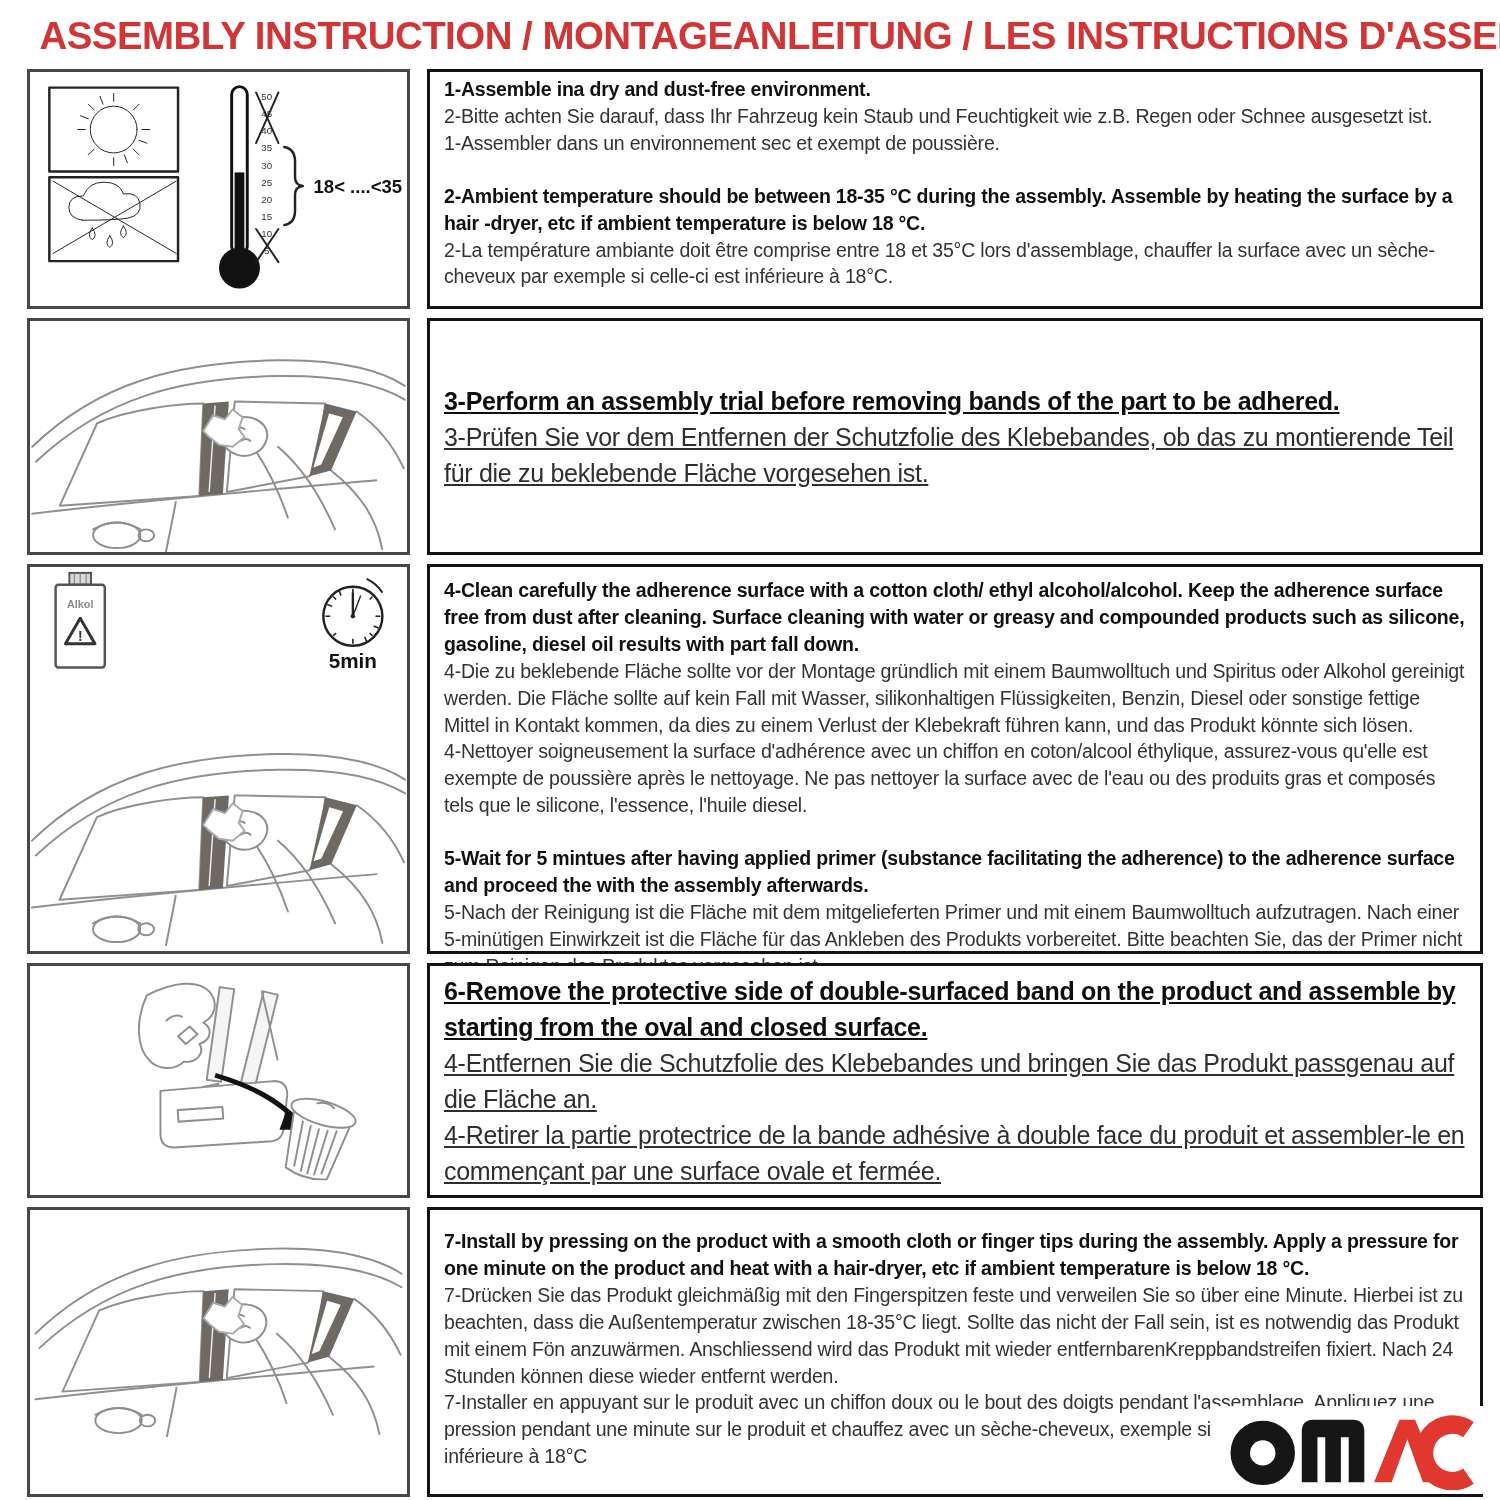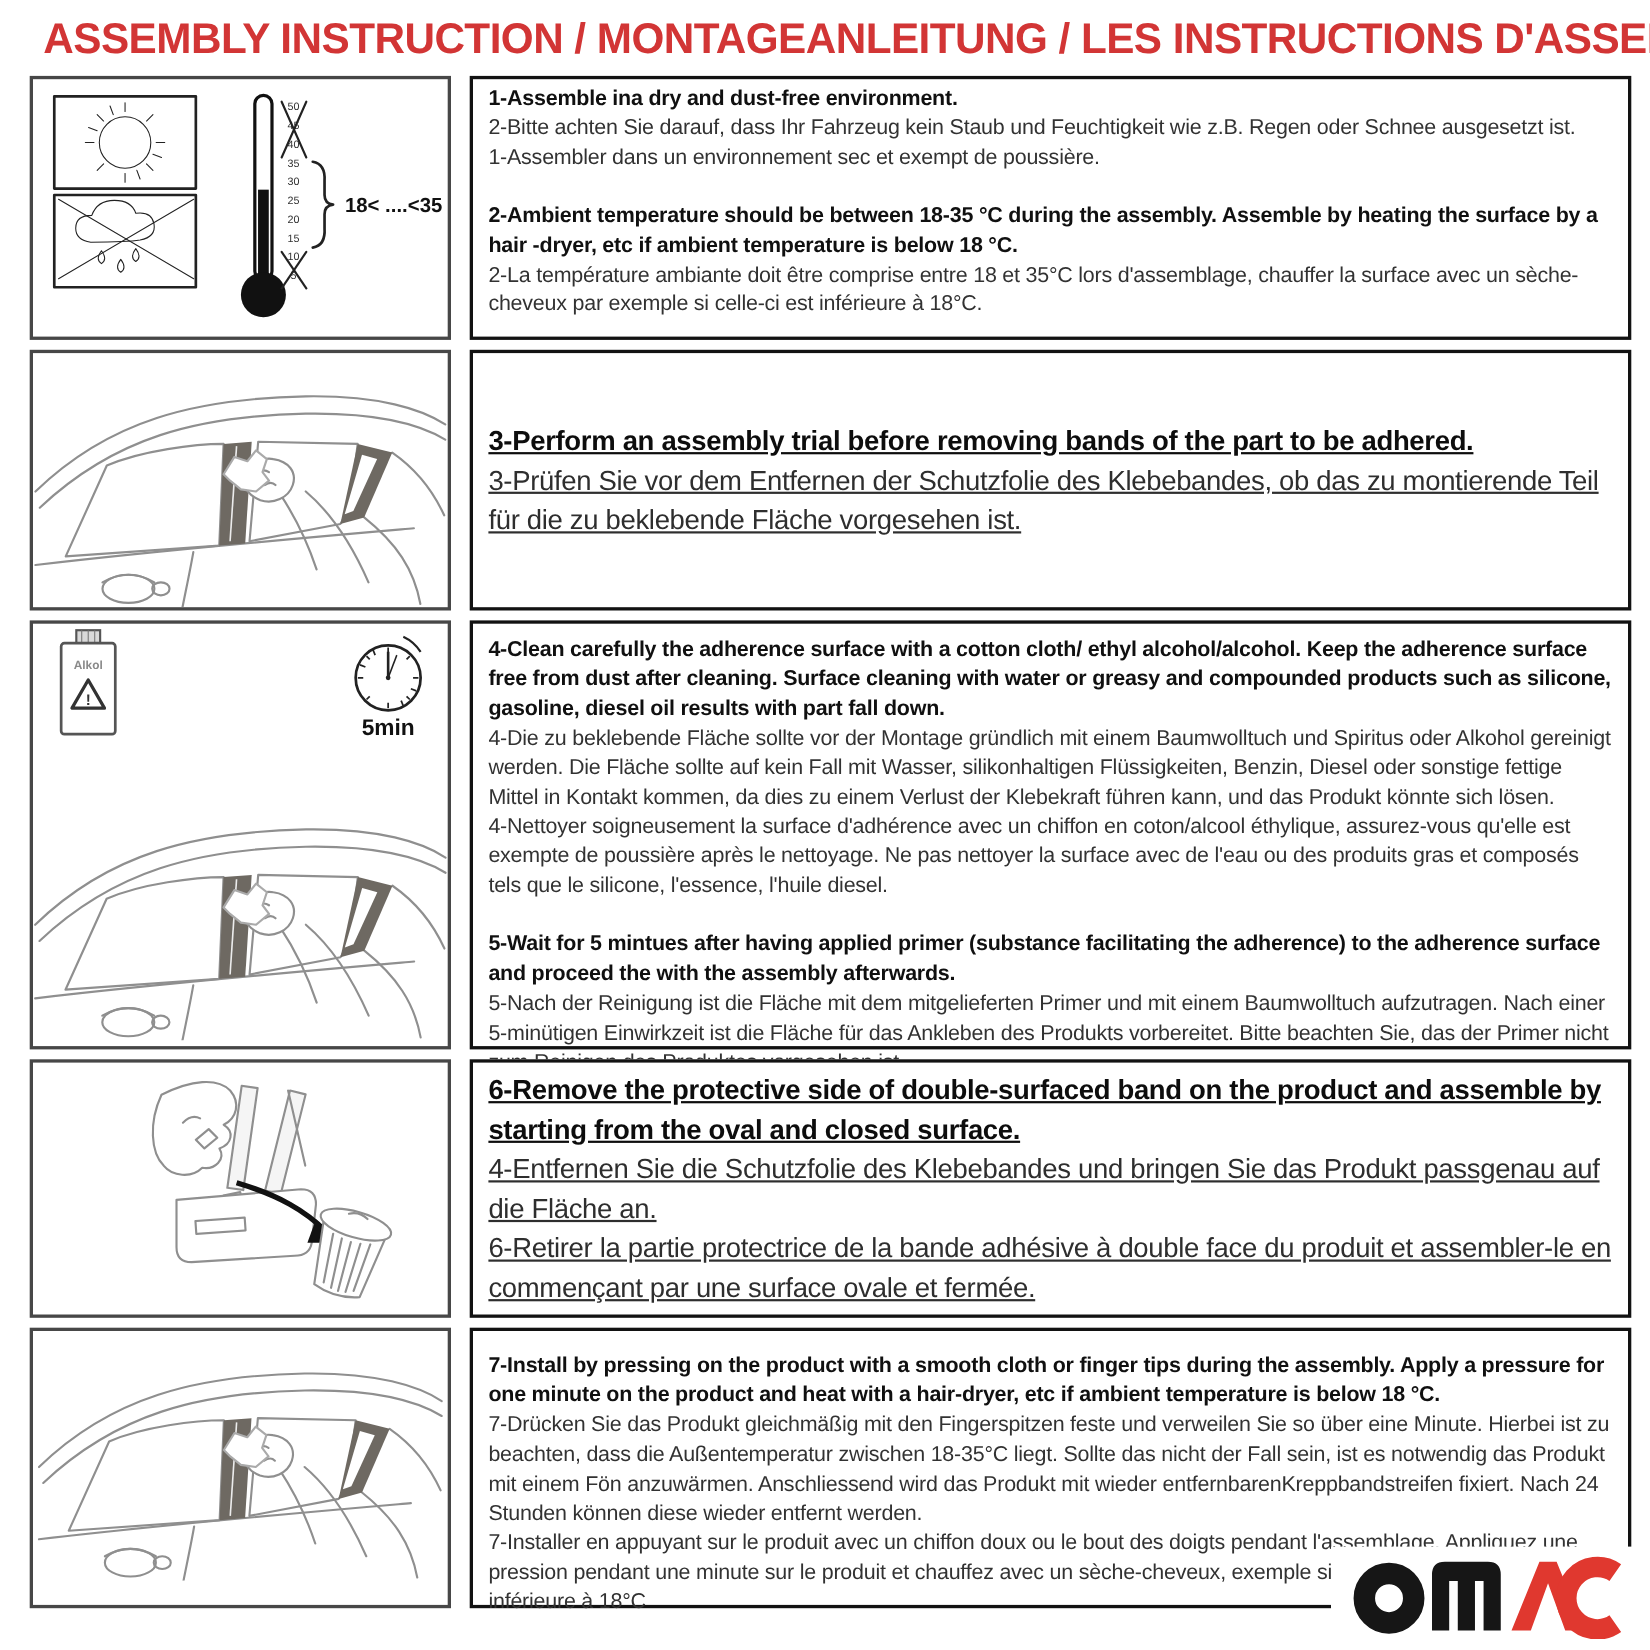--- a/index.html
+++ b/index.html
@@ -62,21 +62,21 @@
   }
   .big .txt p.en{
     font-weight:700;
     color:#0d0d0d;
   }
   .gap{height:26px;}
   .h-row1{height:240px;}
   .h-row2{height:237px;}
   .h-row3{height:390px;}
   .h-row4{height:235px;}
-  .h-row5{height:255px;}
+  .h-row5{height:290px;}
   .sketch{stroke:#8f8f8f;stroke-width:2;fill:none;stroke-linecap:round;stroke-linejoin:round;}
   .dark-ink{stroke:#222;fill:none;stroke-linecap:round;stroke-linejoin:round;}
   .logo-wrap{
     position:absolute;
     top:1406px;
     right:12px;
     background:#fff;
     padding:0 0 0 16px;
   }
 </style>
@@ -269,21 +269,21 @@
           <line x1="0" y1="-9" x2="1" y2="38"></line>
             <line x1="9" y1="-10" x2="8" y2="37"></line>
           <line x1="18" y1="-12" x2="15" y2="34"></line>
         </g>
       </svg>
     </div>
     <div class="txtbox big center">
       <div class="txt">
         <p class="en">6-Remove the protective side of double-surfaced band on the product and assemble by starting from the oval and closed surface.</p>
         <p>4-Entfernen Sie die Schutzfolie des Klebebandes und bringen Sie das Produkt passgenau auf die Fläche an.</p>
-        <p>6-Retirer la partie protectrice de la bande adhésive à double face du produit et assembler-le en commençant par une surface ovale et fermée.</p>
+        <p>4-Retirer la partie protectrice de la bande adhésive à double face du produit et assembler-le en commençant par une surface ovale et fermée.</p>
       </div>
     </div>
   </div>
 
   <div class="row h-row5">
     <div class="figbox">
       <svg viewBox="0 0 383 235" width="377" height="227">
         <use href="#car-sketch"></use>
       </svg>
     </div>

